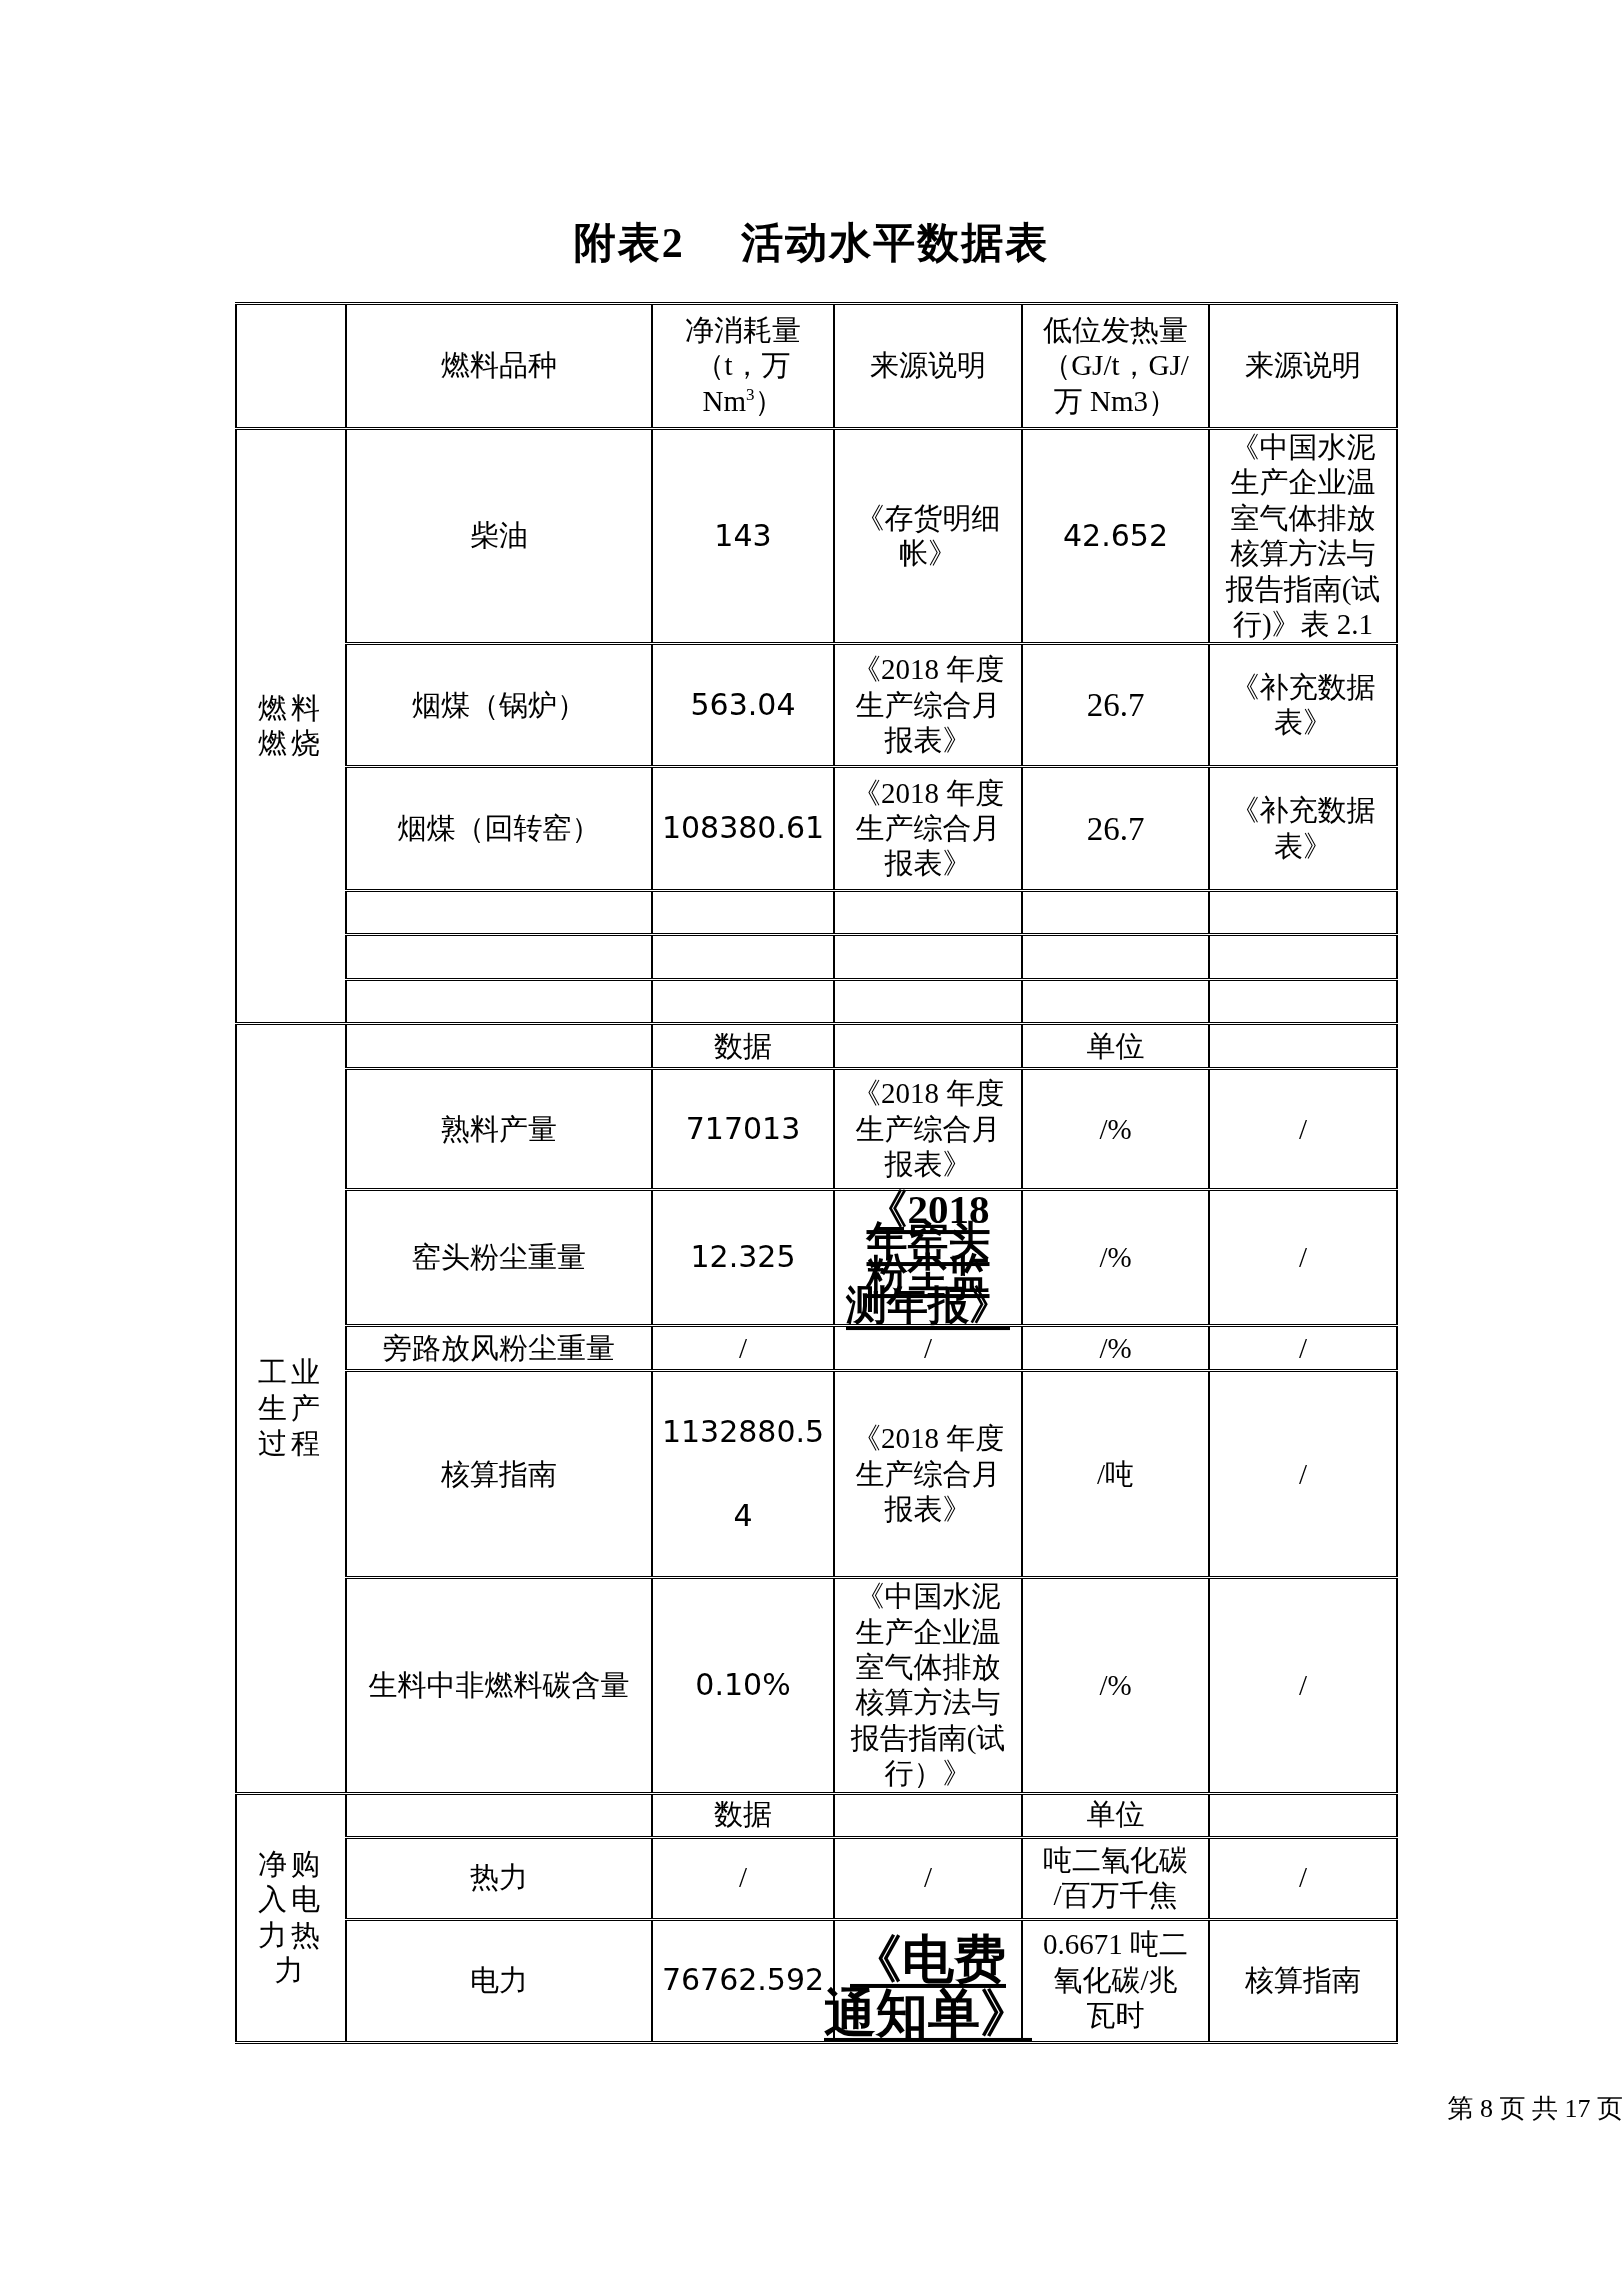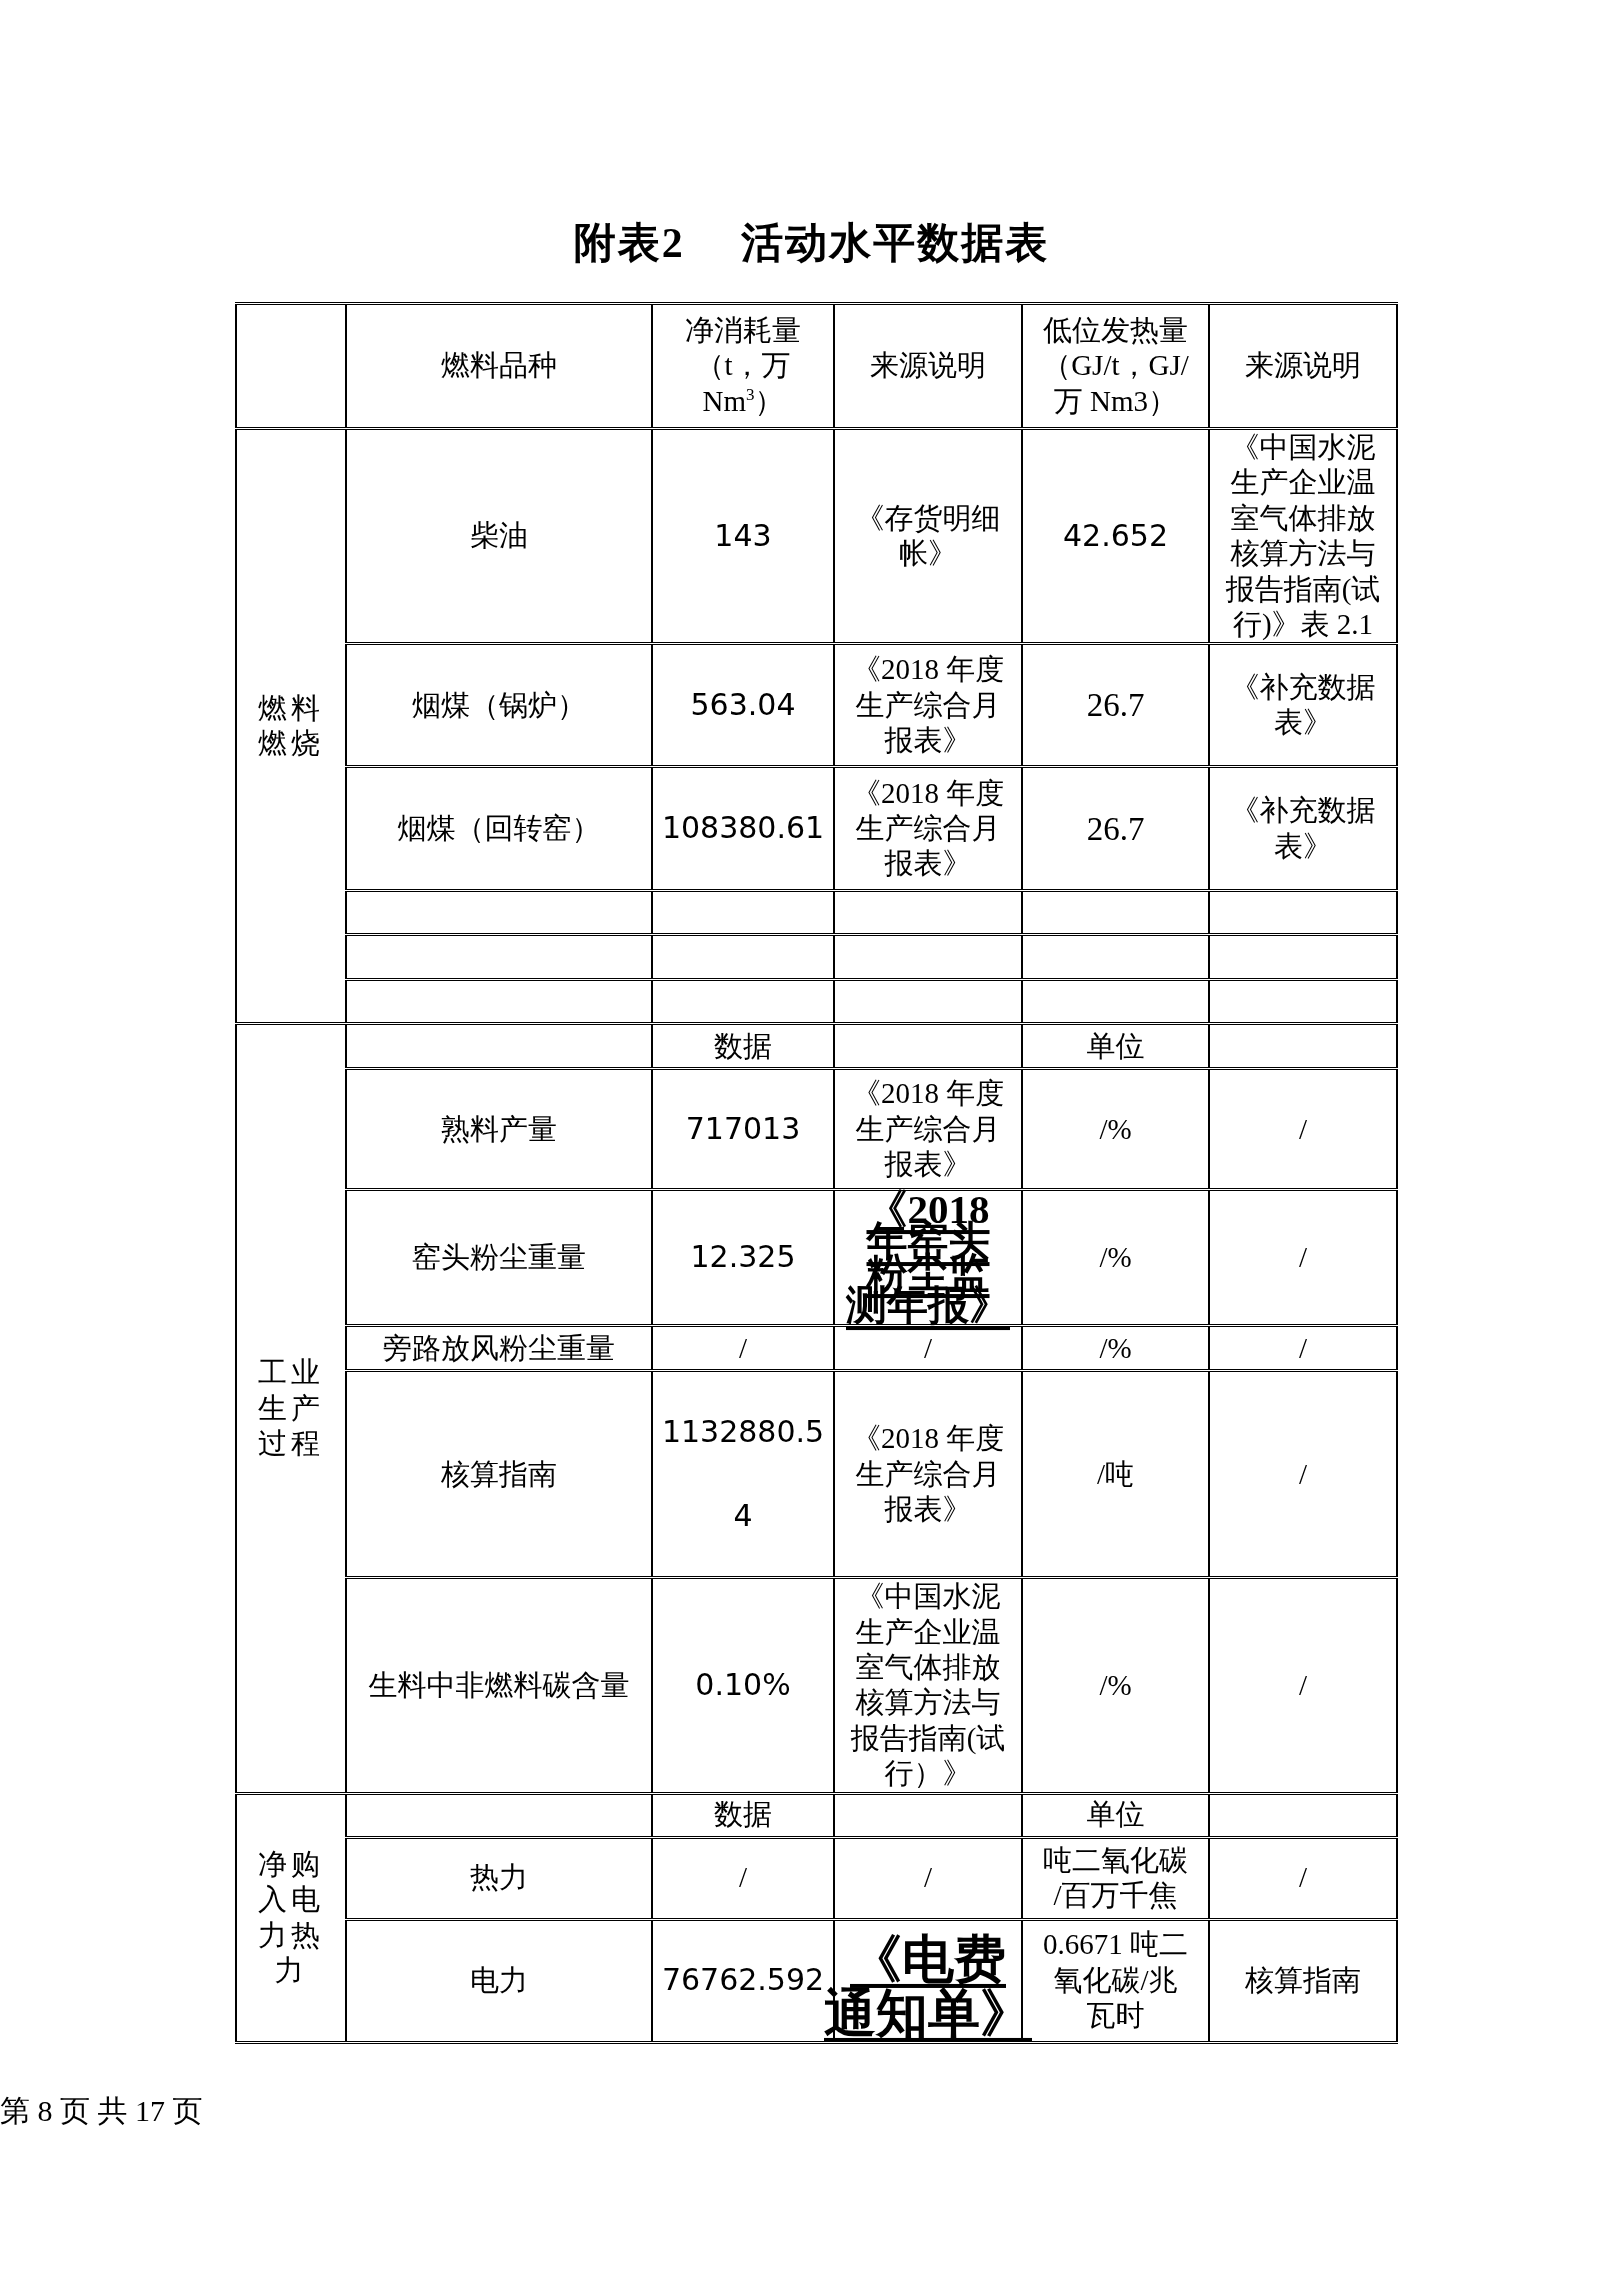--- a/index.html
+++ b/index.html
@@ -42,22 +42,22 @@
   .spread{line-height:84px;}
   sup.s3{font-size:17px;vertical-align:super;line-height:0;}
   
   tr.r0  td{height:122px;} tr.r1  td{height:190px;} tr.r2  td{height:120px;}
   tr.r3  td{height:121px;} tr.r4  td{height:41px;}  tr.r5  td{height:42px;}
   tr.r6  td{height:41px;}  tr.r7  td{height:42px;}  tr.r8  td{height:118px;}
   tr.r9  td{height:133px;} tr.r10 td{height:42px;margin-top:20px;}  tr.r11 td{height:204px;}
   tr.r12 td{height:198px;} tr.r13 td{height:41px;}  tr.r14 td{height:79px;}
   tr.r15 td{height:120px;}
   .footer{
-    position:absolute;top:2091px;left:0;width:100%;text-align:left;
-    font-size:30px;white-space:pre;
+    position:absolute;top:2091px;left:0;width:100%;text-align:right;
+    font-size:26px;white-space:pre;
   }
 </style>
 </head>
 <body>
 
 <div class="title">附表2　 活动水平数据表</div>
 
 <table class="main">
   <colgroup>
     <col style="width:110px">

